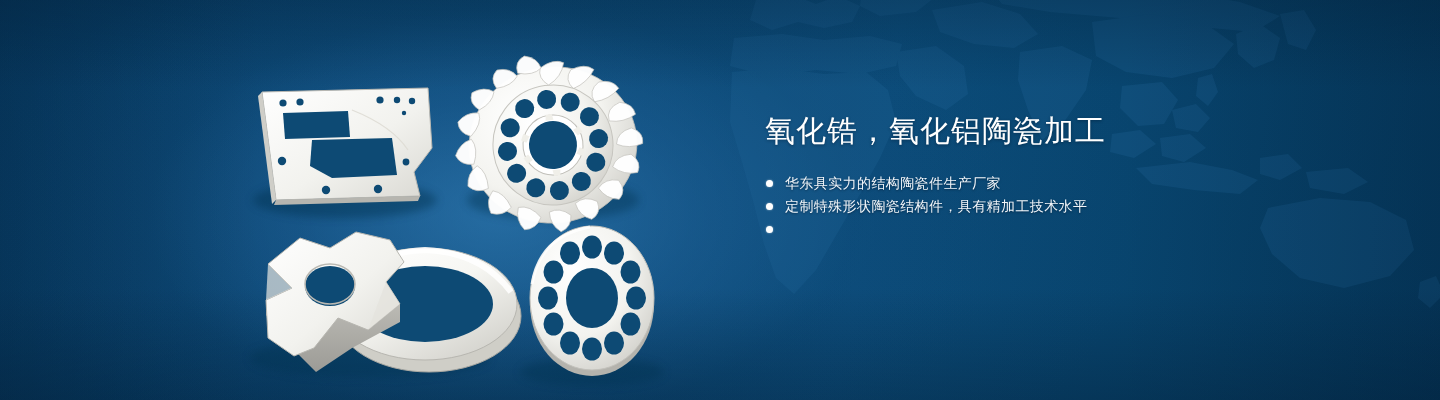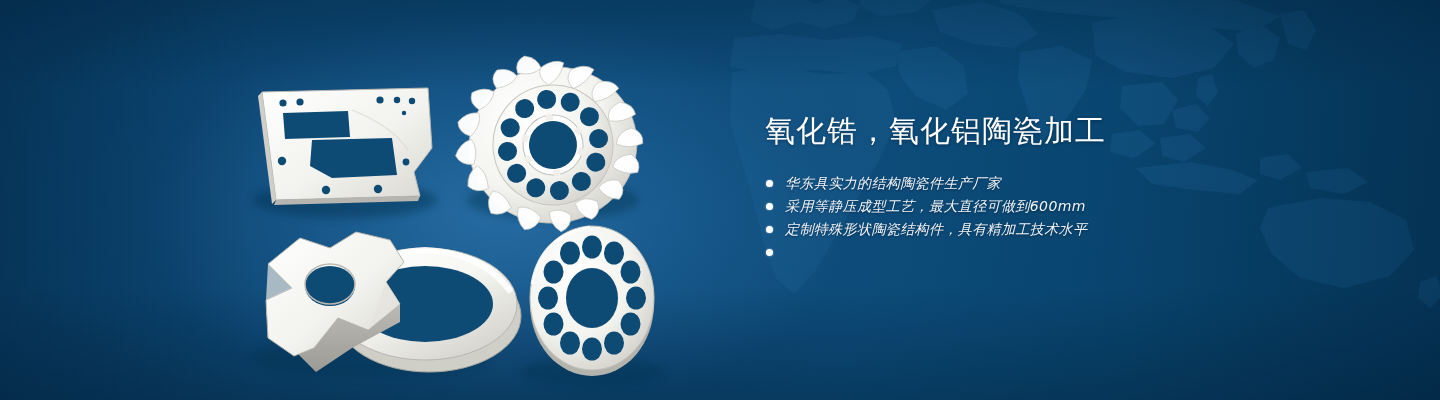--- a/index.html
+++ b/index.html
@@ -63,21 +63,20 @@
     line-height: 38px;
     letter-spacing: 1px;
     font-weight: 400;
     white-space: nowrap;
     text-shadow: 0 1px 3px rgba(0,20,40,0.45);
   }
   .bullets {
     list-style: none;
     margin: 22px 0 0 0;
     padding: 0;
-    font-style: italic;
   }
   .bullets li {
     position: relative;
     padding-left: 20px;
     color: #f2f6fa;
     font-size: 14px;
     line-height: 23px;
     letter-spacing: 0.4px;
     white-space: nowrap;
     text-shadow: 0 1px 2px rgba(0,18,36,0.5);
@@ -321,24 +320,20 @@
   <div class="copy">
     <div class="headline">氧化锆，氧化铝陶瓷加工</div>
 
     <ul class="bullets">
       <li>
         <span class="dot"></span>
         <span>华东具实力的结构陶瓷件生产厂家</span>
       </li>
       <li>
         <span class="dot"></span>
-        <span>采用等静压成型工艺，最大直径可做到600mm</span>
-      </li>
-      <li>
-        <span class="dot"></span>
         <span>定制特殊形状陶瓷结构件，具有精加工技术水平</span>
       </li>
       <li>
         <span class="dot"></span>
       </li>
     </ul>
   </div>
 
 </div>
 

